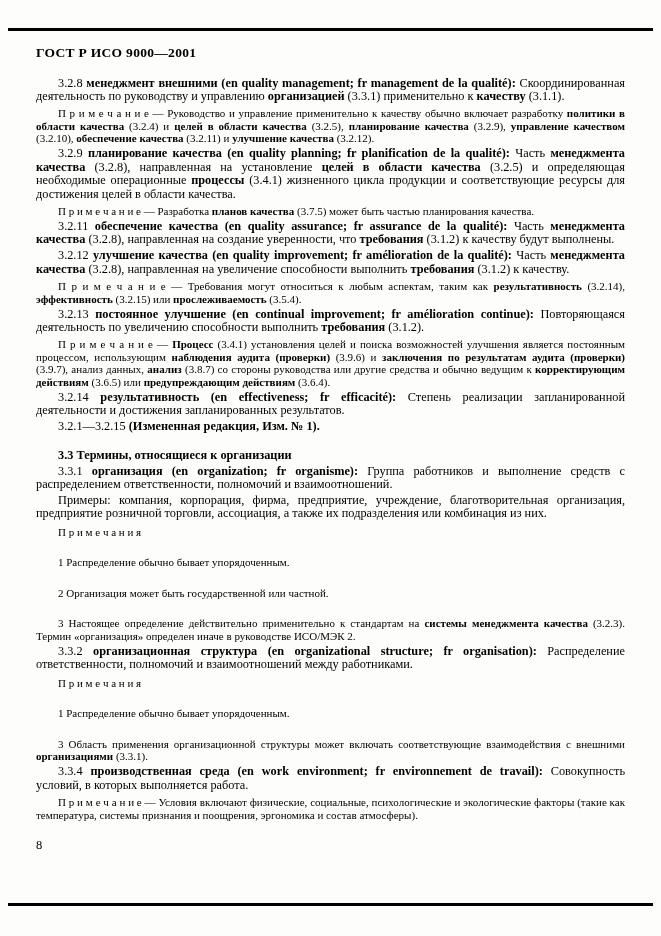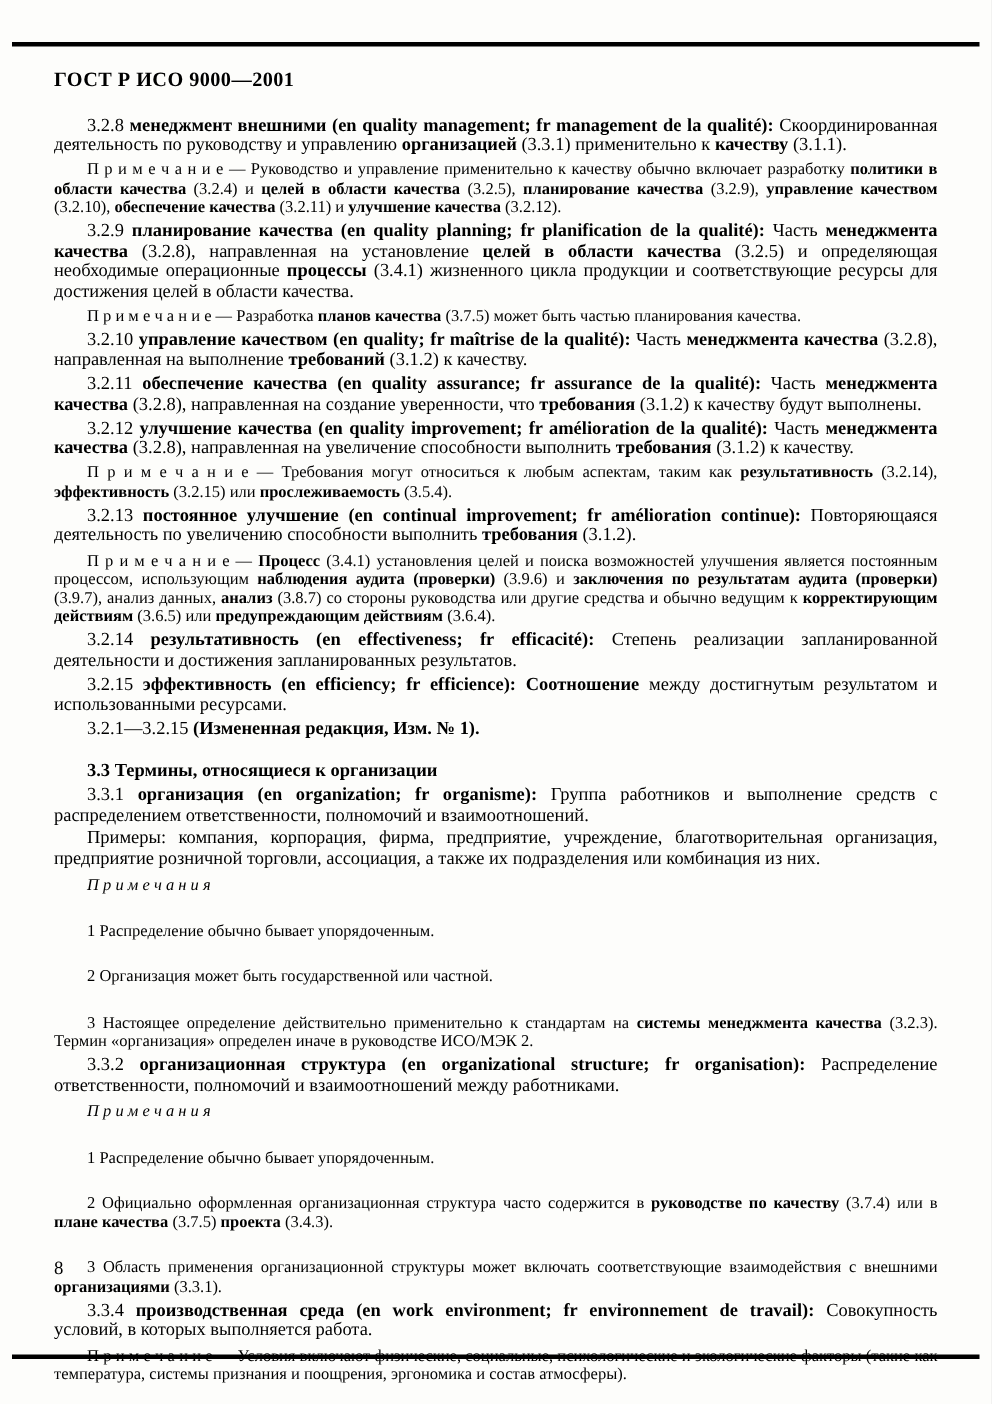--- a/index.html
+++ b/index.html
@@ -19,55 +19,52 @@
   .content { position:absolute; top:74px; left:36px; width:589px; }
   .block { text-align:justify; text-indent:22px; }
   .term, .para, .heading {
     font-size:12.3px; line-height:1.09; margin-top:2.5px;
   }
   .heading { margin-top:15px; }
   .note, .notes-head, .note-item {
     font-size:11px; line-height:1.14;
   }
   .note { margin-top:4px; margin-bottom:2px; }
-  .notes-head { margin-top:5px;font-style:italic; }
+  .notes-head { margin-top:5px; }
   .note-item { margin-top:18px; }
   .page-number { position:absolute; left:36px; top:838px; font-size:12.5px; }
   b { font-weight:bold; }
 </style>
 </head>
 <body>
 
 <div class="page">
   <div class="rule rule-top"></div>
   <div class="header">ГОСТ Р ИСО 9000—2001</div>
   <div class="content">
       <p class="block term"><span>3.2.8 </span><b>менеджмент внешними (en quality management; fr management de la qualité):</b><span> Скоординированная деятельность по руководству и управлению </span><b>организацией</b><span> (3.3.1) применительно к </span><b>качеству</b><span> (3.1.1).</span></p>
       <p class="block note"><span>П р и м е ч а н и е — Руководство и управление применительно к качеству обычно включает разработку </span><b>политики в области качества</b><span> (3.2.4) и </span><b>целей в области качества</b><span> (3.2.5), </span><b>планирование качества</b><span> (3.2.9), </span><b>управление качеством</b><span> (3.2.10), </span><b>обеспечение качества</b><span> (3.2.11) и </span><b>улучшение качества</b><span> (3.2.12).</span></p>
       <p class="block term"><span>3.2.9 </span><b>планирование качества (en quality planning; fr planification de la qualité):</b><span> Часть </span><b>менеджмента качества</b><span> (3.2.8), направленная на установление </span><b>целей в области качества</b><span> (3.2.5) и определяющая необходимые операционные </span><b>процессы</b><span> (3.4.1) жизненного цикла продукции и соответствующие ресурсы для достижения целей в области качества.</span></p>
       <p class="block note"><span>П р и м е ч а н и е — Разработка </span><b>планов качества</b><span> (3.7.5) может быть частью планирования качества.</span></p>
-      <p class="block term"><span>3.2.10 </span><b>управление качеством (en quality; fr maîtrise de la qualité):</b><span> Часть </span><b>менеджмента качества</b><span> (3.2.8), направленная на выполнение </span><b>требований</b><span> (3.1.2) к качеству.</span></p>
       <p class="block term"><span>3.2.11 </span><b>обеспечение качества (en quality assurance; fr assurance de la qualité):</b><span> Часть </span><b>менеджмента качества</b><span> (3.2.8), направленная на создание уверенности, что </span><b>требования</b><span> (3.1.2) к качеству будут выполнены.</span></p>
       <p class="block term"><span>3.2.12 </span><b>улучшение качества (en quality improvement; fr amélioration de la qualité):</b><span> Часть </span><b>менеджмента качества</b><span> (3.2.8), направленная на увеличение способности выполнить </span><b>требования</b><span> (3.1.2) к качеству.</span></p>
       <p class="block note"><span>П р и м е ч а н и е — Требования могут относиться к любым аспектам, таким как </span><b>результативность</b><span> (3.2.14), </span><b>эффективность</b><span> (3.2.15) или </span><b>прослеживаемость</b><span> (3.5.4).</span></p>
       <p class="block term"><span>3.2.13 </span><b>постоянное улучшение (en continual improvement; fr amélioration continue):</b><span> Повторяющаяся деятельность по увеличению способности выполнить </span><b>требования</b><span> (3.1.2).</span></p>
       <p class="block note"><span>П р и м е ч а н и е — </span><b>Процесс</b><span> (3.4.1) установления целей и поиска возможностей улучшения является постоянным процессом, использующим </span><b>наблюдения аудита (проверки)</b><span> (3.9.6) и </span><b>заключения по результатам аудита (проверки)</b><span> (3.9.7), анализ данных, </span><b>анализ</b><span> (3.8.7) со стороны руководства или другие средства и обычно ведущим к </span><b>корректирующим действиям</b><span> (3.6.5) или </span><b>предупреждающим действиям</b><span> (3.6.4).</span></p>
       <p class="block term"><span>3.2.14 </span><b>результативность (en effectiveness; fr efficacité):</b><span> Степень реализации запланированной деятельности и достижения запланированных результатов.</span></p>
-      <p class="block term"><span>3.2.15 </span><b>эффективность (en efficiency; fr efficience): Соотношение</b><span> между достигнутым результатом и использованными ресурсами.</span></p>
       <p class="block para"><span>3.2.1—3.2.15 </span><b>(Измененная редакция, Изм. № 1).</b></p>
       <p class="block heading"><b>3.3 Термины, относящиеся к организации</b></p>
       <p class="block term"><span>3.3.1 </span><b>организация (en organization; fr organisme):</b><span> Группа работников и выполнение средств с распределением ответственности, полномочий и взаимоотношений.</span></p>
       <p class="block para"><span>Примеры: компания, корпорация, фирма, предприятие, учреждение, благотворительная организация, предприятие розничной торговли, ассоциация, а также их подразделения или комбинация из них.</span></p>
       <p class="block notes-head"><span>П р и м е ч а н и я</span></p>
       <p class="block note-item"><span>1 Распределение обычно бывает упорядоченным.</span></p>
       <p class="block note-item"><span>2 Организация может быть государственной или частной.</span></p>
       <p class="block note-item"><span>3 Настоящее определение действительно применительно к стандартам на </span><b>системы менеджмента качества</b><span> (3.2.3). Термин «организация» определен иначе в руководстве ИСО/МЭК 2.</span></p>
       <p class="block term"><span>3.3.2 </span><b>организационная структура (en organizational structure; fr organisation):</b><span> Распределение ответственности, полномочий и взаимоотношений между работниками.</span></p>
       <p class="block notes-head"><span>П р и м е ч а н и я</span></p>
       <p class="block note-item"><span>1 Распределение обычно бывает упорядоченным.</span></p>
-      <p class="block note-item"><span>2 Официально оформленная организационная структура часто содержится в </span><b>руководстве по качеству</b><span> (3.7.4) или в </span><b>плане качества</b><span> (3.7.5) </span><b>проекта</b><span> (3.4.3).</span></p>
       <p class="block note-item"><span>3 Область применения организационной структуры может включать соответствующие взаимодействия с внешними </span><b>организациями</b><span> (3.3.1).</span></p>
       <p class="block term"><span>3.3.4 </span><b>производственная среда (en work environment; fr environnement de travail):</b><span> Совокупность условий, в которых выполняется работа.</span></p>
       <p class="block note"><span>П р и м е ч а н и е — Условия включают физические, социальные, психологические и экологические факторы (такие как температура, системы признания и поощрения, эргономика и состав атмосферы).</span></p>
     </div>
   <div class="page-number">8</div>
   <div class="rule rule-bottom"></div>
 </div>
 
 </body></html>

